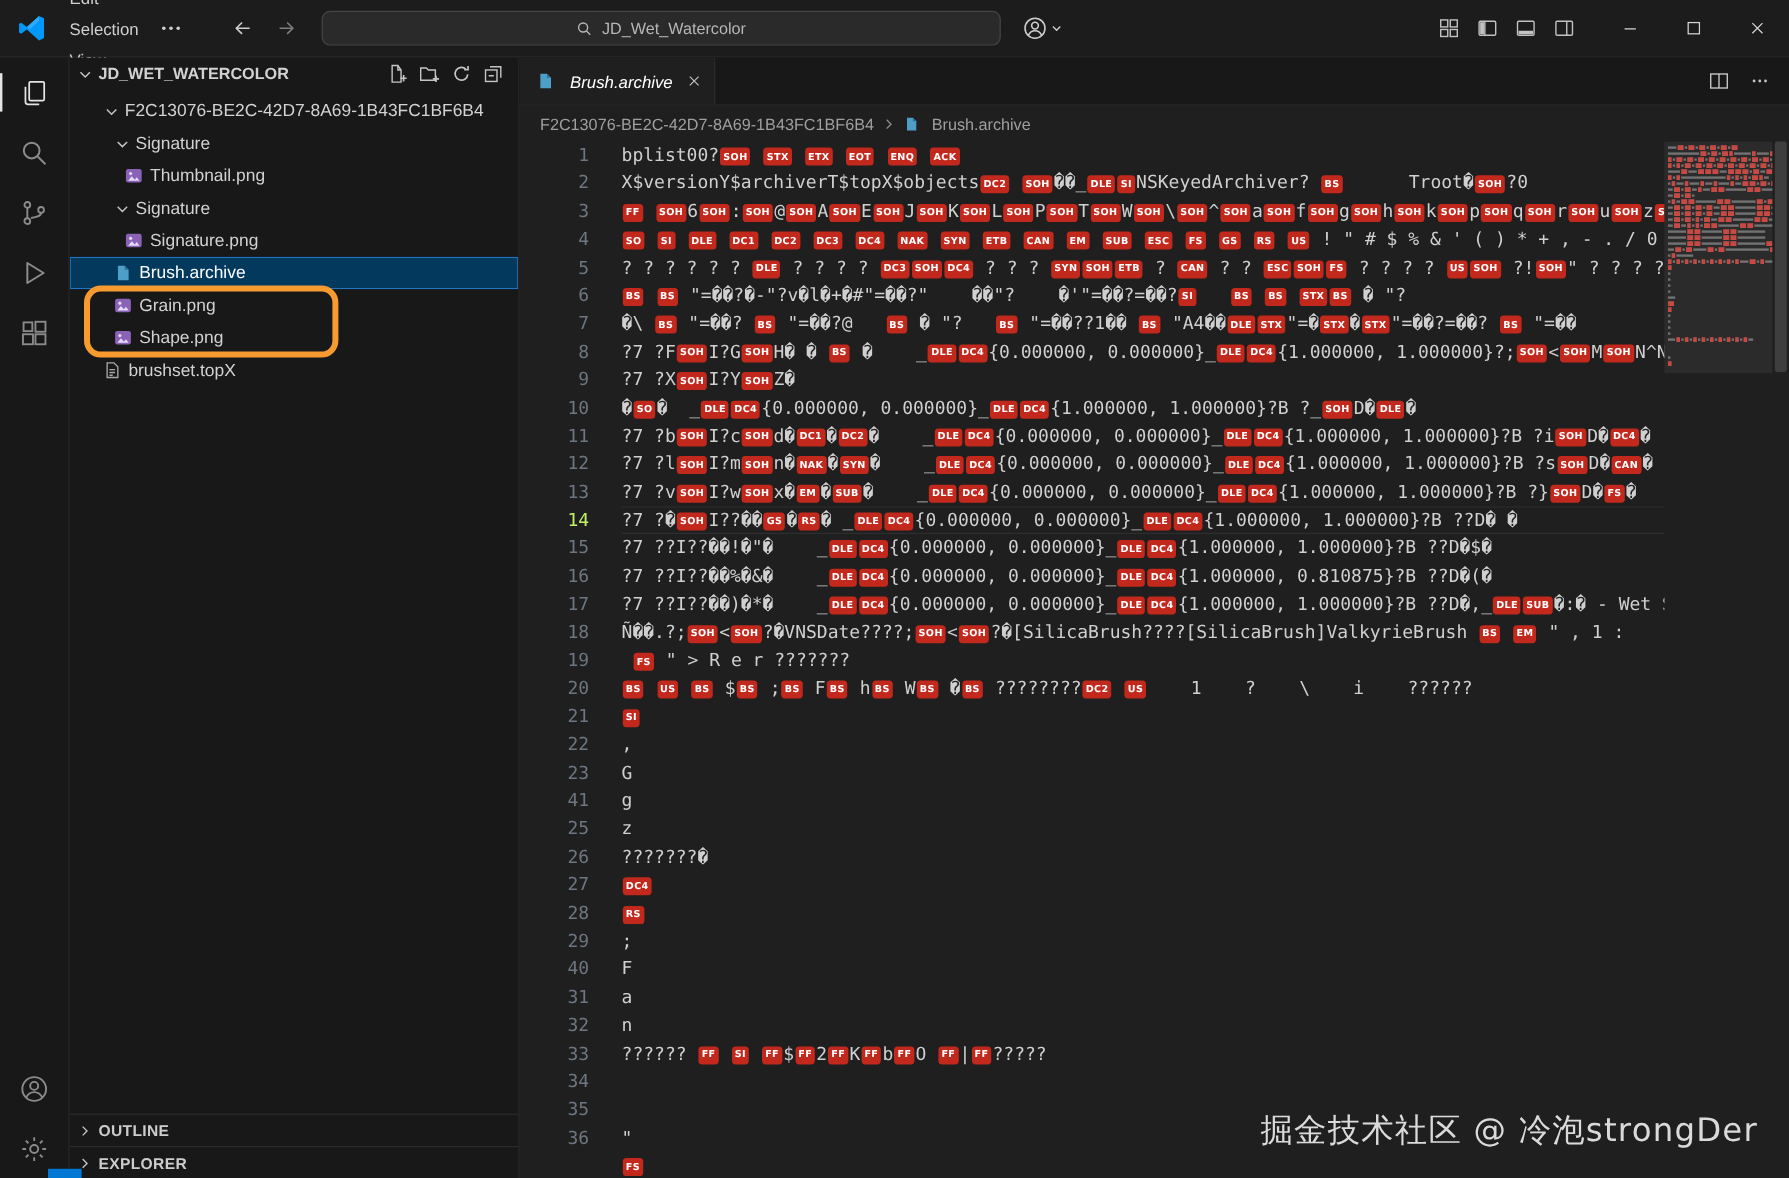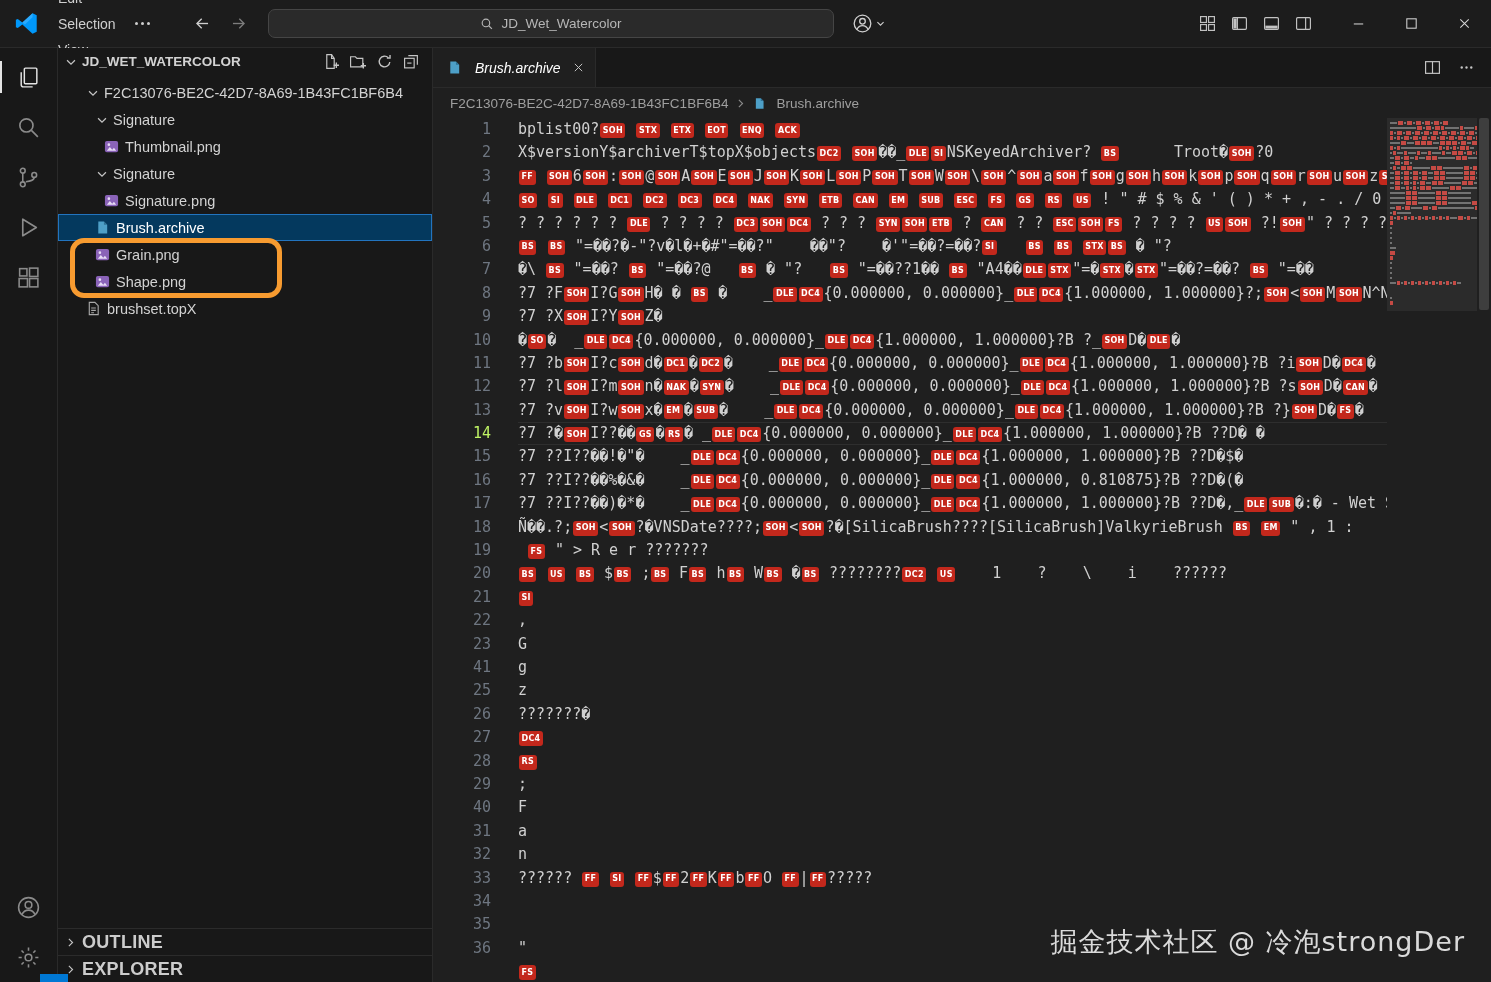--- a/index.html
+++ b/index.html
@@ -44,21 +44,21 @@
   .section-head{height:27px;flex:none;display:flex;align-items:center;font-weight:700;font-size:13.5px;color:#d2d2d2;padding-right:12px;}
   .section-head .twisty{width:18px;margin-left:6px;}
   .ws-actions{margin-left:auto;display:flex;gap:10px;color:#c5c5c5;}
   .ws-action{display:inline-flex;}
   #tree{flex:1;min-height:0;overflow:hidden;padding-top:4px;font-size:14.5px;}
   .tree-row{height:27px;display:flex;align-items:center;color:#d2d2d2;white-space:nowrap;}
   .tree-row.selected{background:var(--selection-blue);box-shadow:inset 0 0 0 1px #2274bf;color:#ffffff;}
   .twisty{display:inline-flex;width:18px;flex:none;color:#c5c5c5;}
   .ficon{display:inline-flex;width:21px;flex:none;}
   #sb-panels{flex:none;}
-  .sb-panel{height:27px;border-top:1px solid #2b2b2b;display:flex;align-items:center;font-weight:700;font-size:18px;letter-spacing:.3px;color:#cccccc;}
+  .sb-panel{height:27px;border-top:1px solid #2b2b2b;display:flex;align-items:center;font-weight:700;font-size:13px;letter-spacing:.3px;color:#cccccc;}
 
   
   #editor{flex:1;display:flex;flex-direction:column;min-width:0;background:var(--bg-editor);}
   #tabbar{height:40px;flex:none;background:var(--bg-side);display:flex;align-items:stretch;border-bottom:1px solid var(--border);}
   .tab{display:flex;align-items:center;gap:7px;padding:0 10px 0 14px;background:var(--bg-editor);border-right:1px solid var(--border);font-size:14px;color:#ffffff;}
   .tab .ficon svg{width:15px;height:15px;}
   .tab-label{font-style:italic;}
   .tab-close{display:inline-flex;color:#c5c5c5;margin-left:4px;}
   .tab-actions{margin-left:auto;display:flex;align-items:center;gap:8px;color:#c5c5c5;padding-right:12px;}
   #breadcrumbs{height:30px;flex:none;display:flex;align-items:center;gap:6px;padding-left:17px;font-size:13.5px;color:#9f9f9f;}

